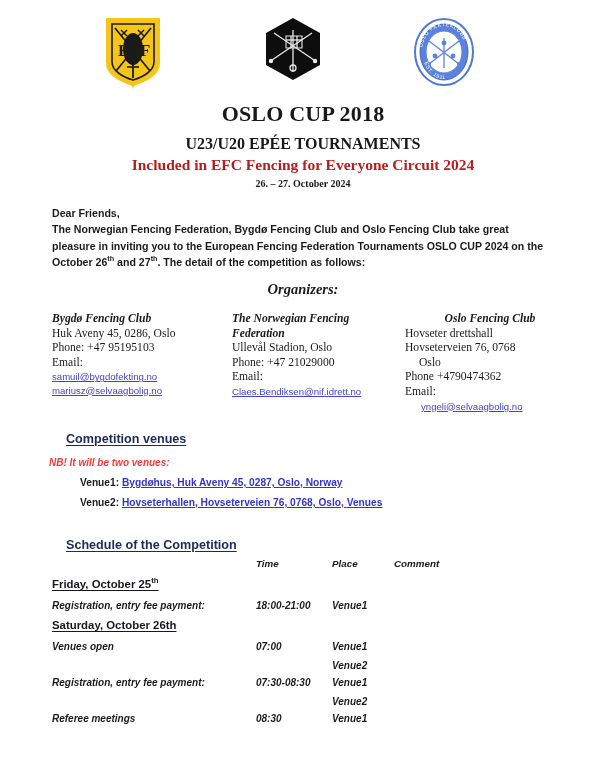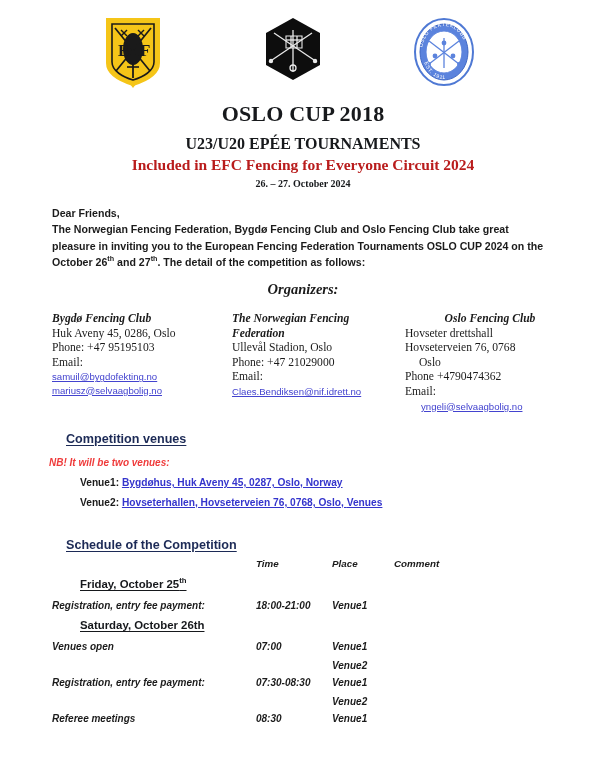--- a/index.html
+++ b/index.html
@@ -195,21 +195,21 @@
   .srow .c-comm  { position: absolute; left: 342px; width: 120px; }
 
   .hdr-row { height: 20px; }
   .hdr-row span {
     font-weight: bold;
     font-style: italic;
     font-size: 9.8px;
     color: #1b1b1b;
   }
 
-  .day-row { height: 22px; margin-left: 28px; }
+  .day-row { height: 22px; }
   .day-row .c-task {
     font-weight: bold;
     font-size: 11.4px;
     color: #16181c;
     text-decoration: underline;
     text-underline-offset: 2px;
     white-space: nowrap;
   }
 
   .item-row span {

